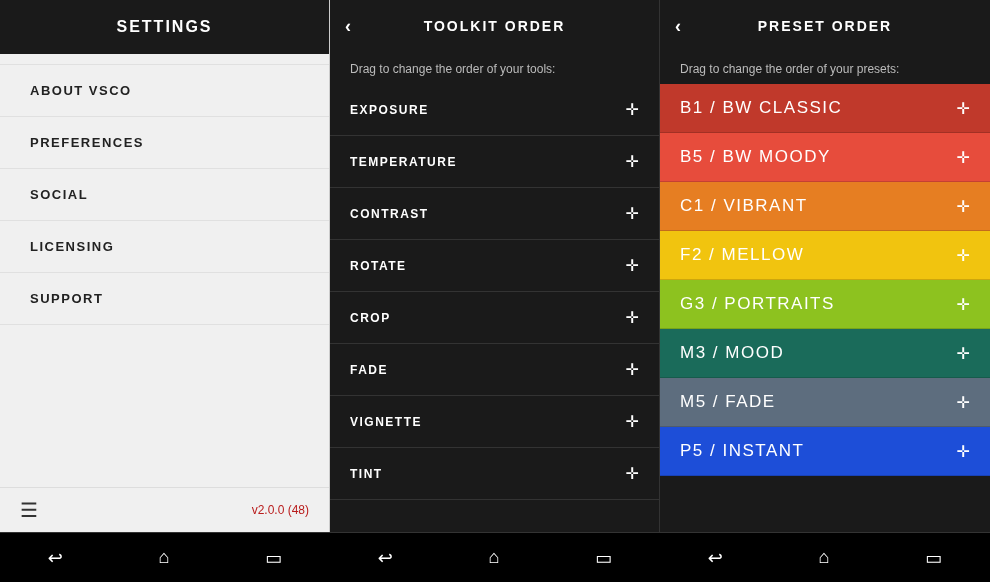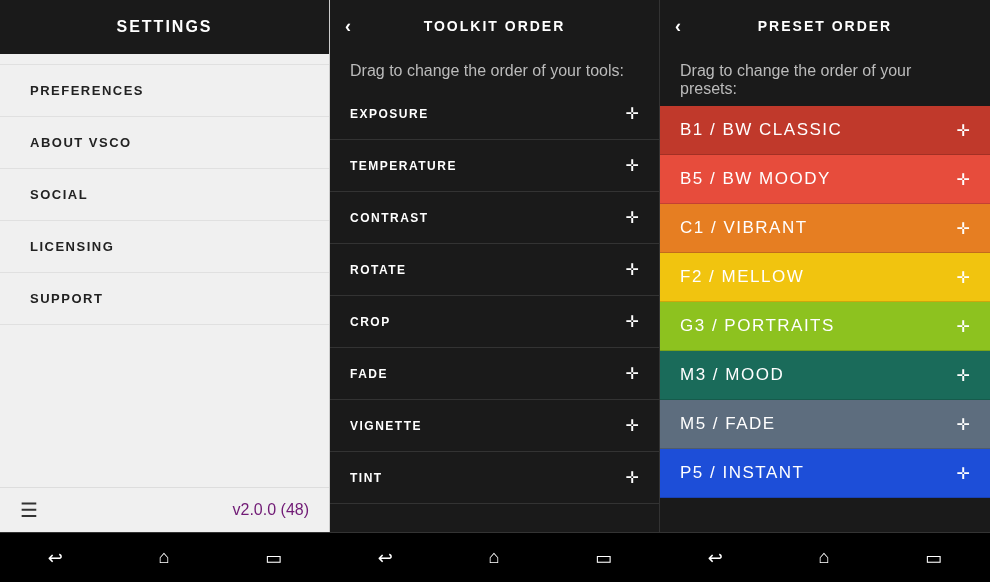--- a/index.html
+++ b/index.html
@@ -67,22 +67,22 @@
     }
 
     .hamburger-icon {
       font-size: 20px;
       color: #333;
       cursor: pointer;
       line-height: 1;
     }
 
     .version-text {
-      font-size: 16px;
-      color: #701a75;
+      font-size: 12px;
+      color: #b91c1c;
     }
 
     
     .panel-toolkit {
       width: 330px;
       display: flex;
       flex-direction: column;
       background: #1a1a1a;
       border-right: 1px solid #333;
     }
@@ -102,21 +102,21 @@
       position: absolute;
       left: 15px;
       top: 50%;
       transform: translateY(-50%);
       color: #fff;
       font-size: 18px;
       cursor: pointer;
     }
 
     .drag-instruction {
-      font-size: 16px;
+      font-size: 12px;
       color: #bbb;
       padding: 10px 20px 8px;
     }
 
     .tool-list {
       flex: 1;
       overflow: hidden;
     }
 
     .tool-item {
@@ -207,22 +207,22 @@
   </style>
 </head>
 <body>
 
 <div class="panels">
 
   <div class="panel-settings">
     <div class="panel-header">SETTINGS</div>
     <div class="settings-menu">
 
-    <div class="settings-item">PREFERENCES</div>
-        <div class="settings-item">ABOUT VSCO</div>
+    <div class="settings-item">ABOUT VSCO</div>
+        <div class="settings-item">PREFERENCES</div>
         <div class="settings-item">SOCIAL</div>
         <div class="settings-item">LICENSING</div>
         <div class="settings-item">SUPPORT</div>
       </div>
     <div class="settings-footer">
       <span class="hamburger-icon">☰</span>
       <span class="version-text">v2.0.0 (48)</span>
     </div>
   </div>
 

